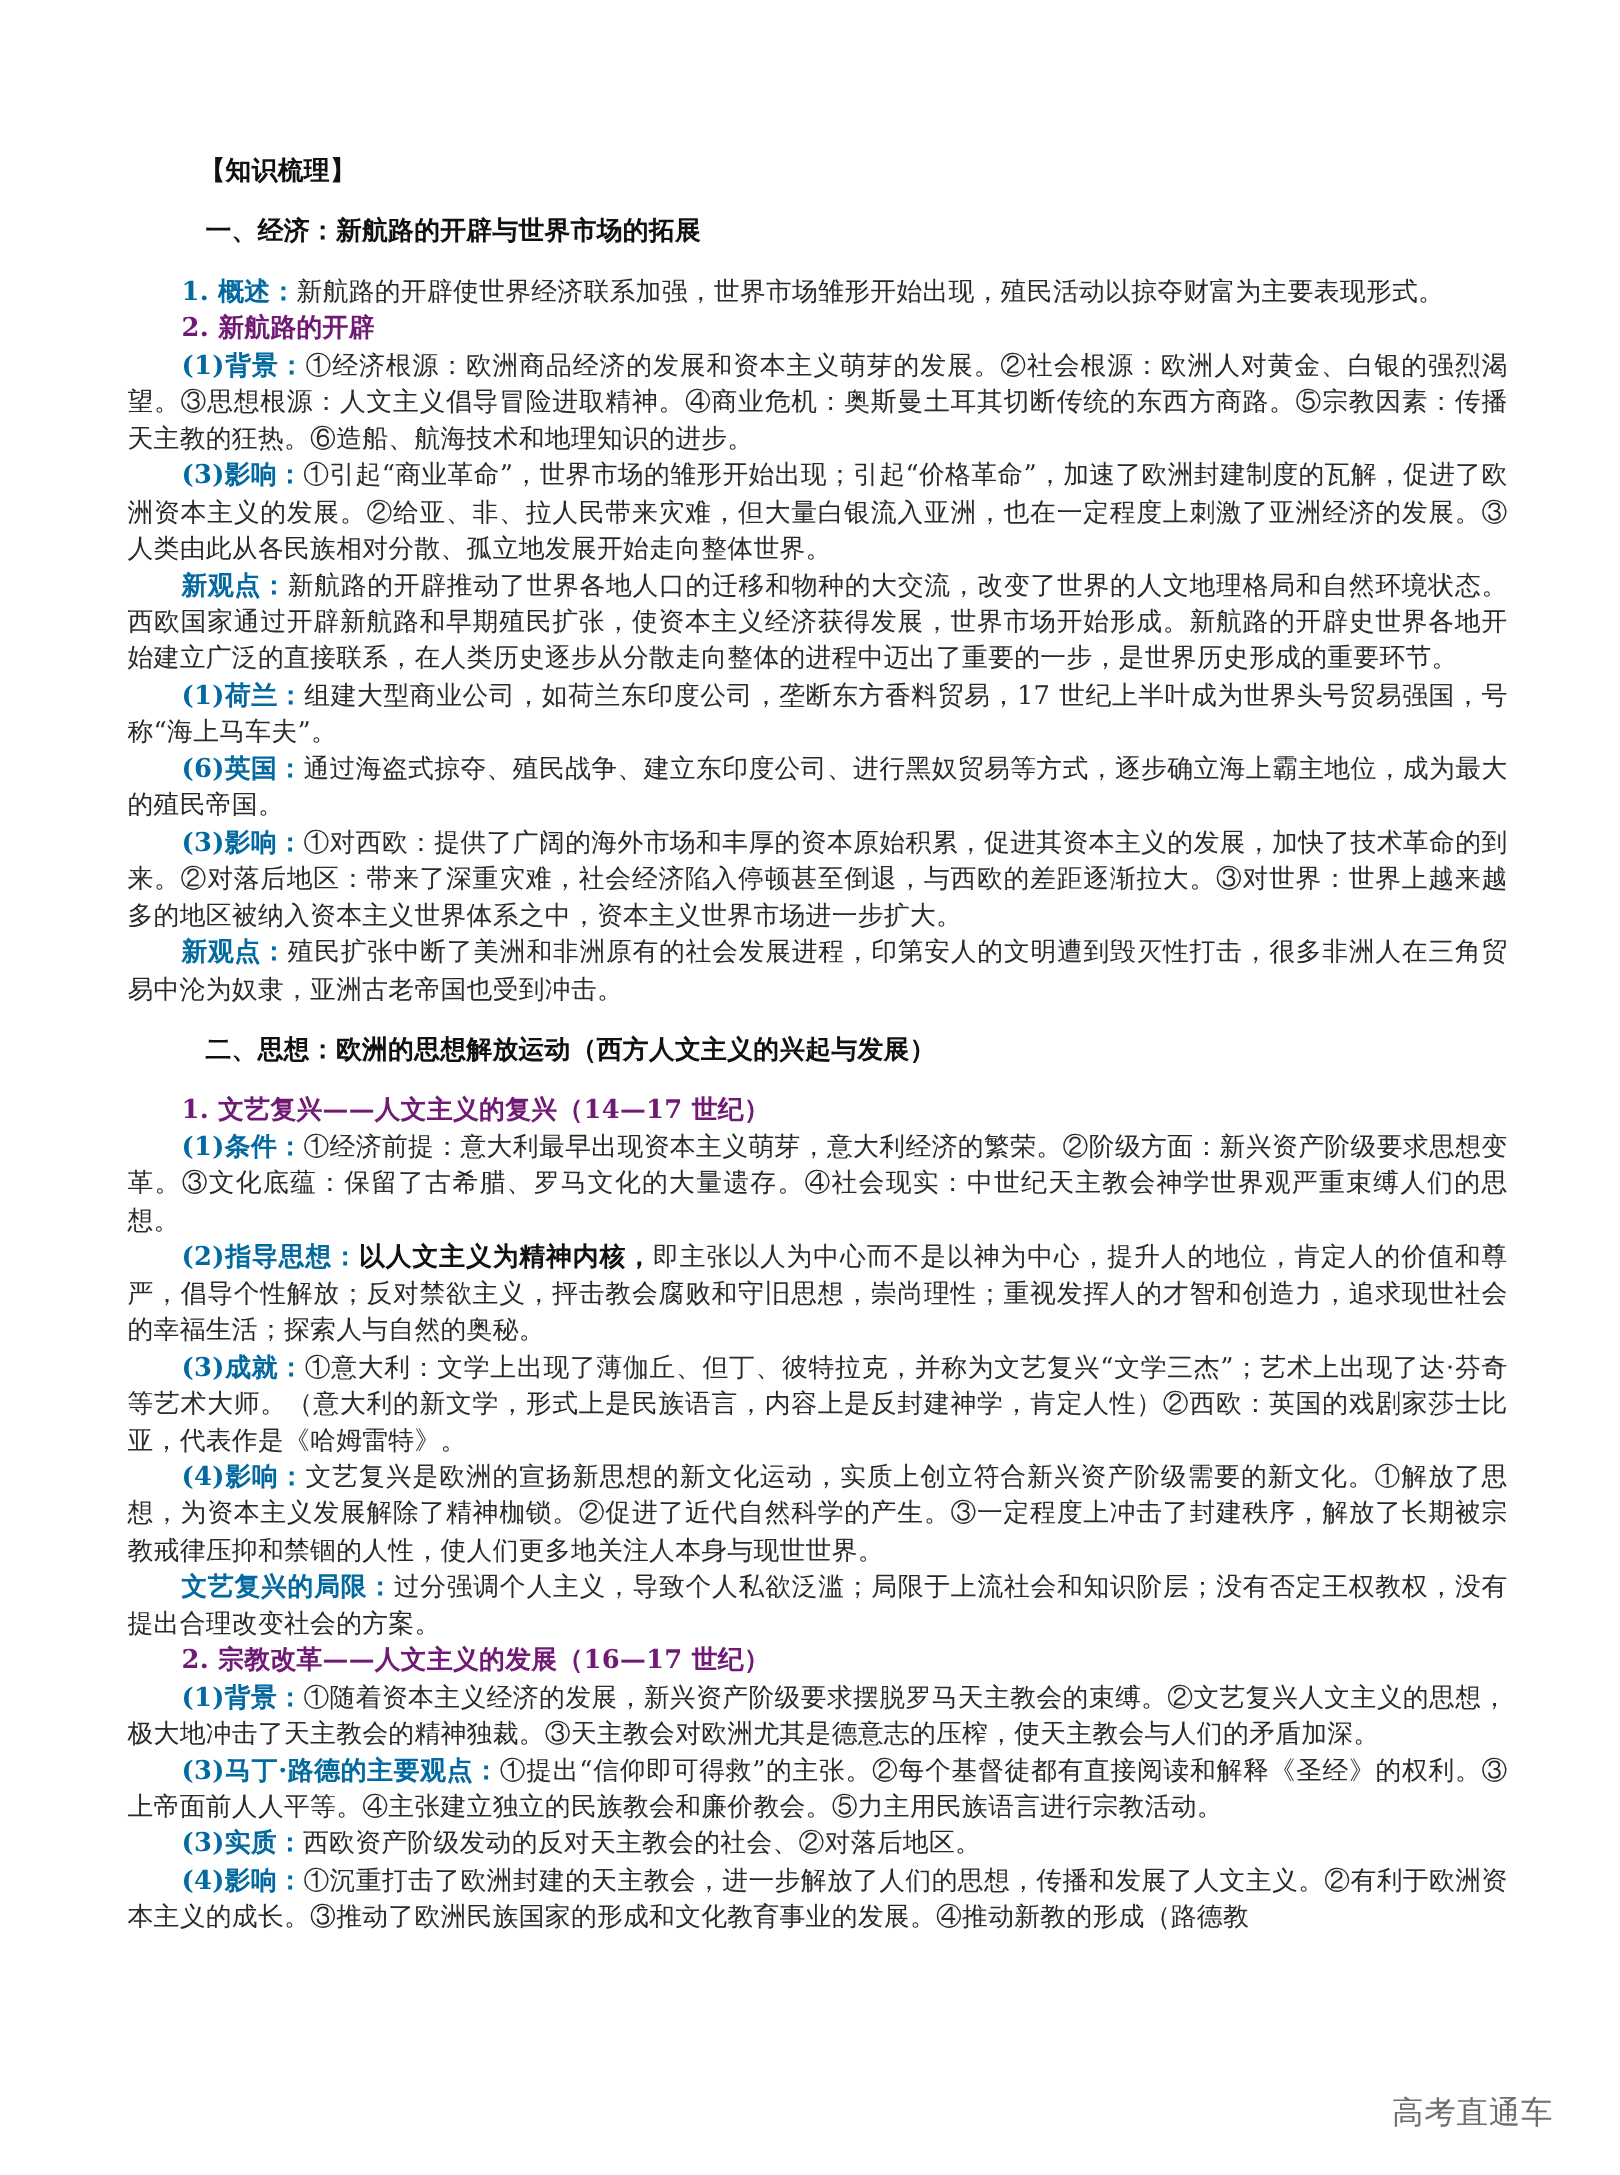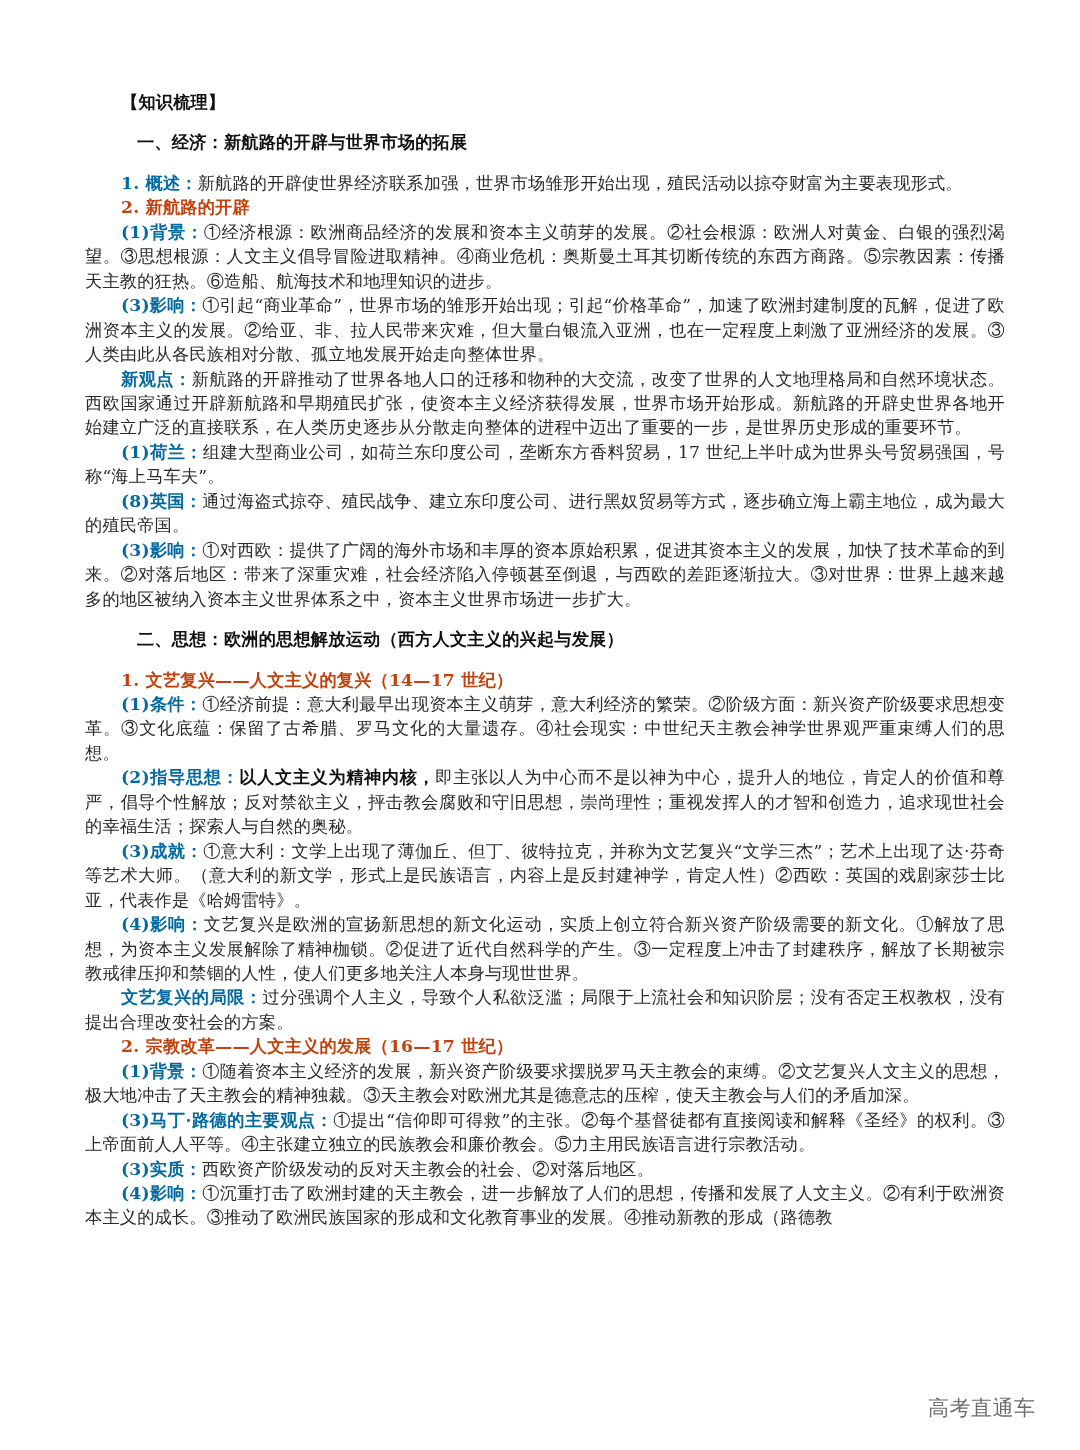--- a/index.html
+++ b/index.html
@@ -4,23 +4,23 @@
 <style>
   html, body { margin: 0; padding: 0; background: #ffffff; }
   body { width: 1080px; height: 1450px; overflow: hidden; position: relative; }
   .page {
     position: absolute; left: 85px; top: 90px; width: 920px;
     font-family: "DejaVu Serif", "Liberation Serif", serif;
     font-size: 17.2px; line-height: 24.45px; color: #2a2a2a;
     letter-spacing: 0.2px;
   }
   .p { margin: 0; text-indent: 36px; text-align: justify; }
-  .head0 { margin: 0; text-indent: 36px; font-weight: bold; color: #111; }
+  .head0 { margin: 12px; text-indent: 36px; font-weight: bold; color: #111; }
   .head1 { margin: 16px; text-indent: 36px; font-weight: bold; color: #111; }
-  .head2 { margin: 0; text-indent: 36px; font-weight: bold; color: #c2410c; }
+  .head2 { margin: 0; text-indent: 36px; font-weight: bold; color: #701a75; }
   .lab { font-weight: bold; color: #0369a1; }
   .ul { text-underline-offset: 3px; font-weight: bold; color:#111; }
   .watermark {
     position: absolute; left: 928px; top: 1394px;
     font-family: "DejaVu Sans", "Liberation Sans", sans-serif;
     font-size: 21px; color: #6e6e6e; letter-spacing: 0.5px;
     background: rgba(255,255,255,0.55);
   }
 </style>
 </head>
@@ -38,24 +38,25 @@
   <p class="p"><span class="lab">(1)背景：</span><span>①经济根源：欧洲商品经济的发展和资本主义萌芽的发展。②社会根源：欧洲人对黄金、白银的强烈渴望。③思想根源：人文主义倡导冒险进取精神。④商业危机：奥斯曼土耳其切断传统的东西方商路。⑤宗教因素：传播天主教的狂热。⑥造船、航海技术和地理知识的进步。</span></p>
 
 
   <p class="p"><span class="lab">(3)影响：</span><span>①引起“商业革命”，世界市场的雏形开始出现；引起“价格革命”，加速了欧洲封建制度的瓦解，促进了欧洲资本主义的发展。②给亚、非、拉人民带来灾难，但大量白银流入亚洲，也在一定程度上刺激了亚洲经济的发展。③人类由此从各民族相对分散、孤立地发展开始走向整体世界。</span></p>
 
   <p class="p"><span class="lab">新观点：</span><span>新航路的开辟推动了世界各地人口的迁移和物种的大交流，改变了世界的人文地理格局和自然环境状态。西欧国家通过开辟新航路和早期殖民扩张，使资本主义经济获得发展，世界市场开始形成。新航路的开辟史世界各地开始建立广泛的直接联系，在人类历史逐步从分散走向整体的进程中迈出了重要的一步，是世界历史形成的重要环节。</span></p>
 
 
   <p class="p"><span class="lab">(1)荷兰：</span><span>组建大型商业公司，如荷兰东印度公司，垄断东方香料贸易，17 世纪上半叶成为世界头号贸易强国，号称“海上马车夫”。</span></p>
 
-  <p class="p"><span class="lab">(8)英国：</span><span>通过海盗式掠夺、殖民战争、建立东印度公司、进行黑奴贸易等方式，逐步确立海上霸主地位，成为最大的殖民帝国。</span></p>
+  <p class="p"><span class="lab">(6)英国：</span><span>通过海盗式掠夺、殖民战争、建立东印度公司、进行黑奴贸易等方式，逐步确立海上霸主地位，成为最大的殖民帝国。</span></p>
 
   <p class="p"><span class="lab">(3)影响：</span><span>①对西欧：提供了广阔的海外市场和丰厚的资本原始积累，促进其资本主义的发展，加快了技术革命的到来。②对落后地区：带来了深重灾难，社会经济陷入停顿甚至倒退，与西欧的差距逐渐拉大。③对世界：世界上越来越多的地区被纳入资本主义世界体系之中，资本主义世界市场进一步扩大。</span></p>
 
+  <p class="p"><span class="lab">新观点：</span><span>殖民扩张中断了美洲和非洲原有的社会发展进程，印第安人的文明遭到毁灭性打击，很多非洲人在三角贸易中沦为奴隶，亚洲古老帝国也受到冲击。</span></p>
 
   <p class="head1">二、思想：欧洲的思想解放运动（西方人文主义的兴起与发展）</p>
 
   <p class="head2">1. 文艺复兴——人文主义的复兴（14—17 世纪）</p>
 
   <p class="p"><span class="lab">(1)条件：</span><span>①经济前提：意大利最早出现资本主义萌芽，意大利经济的繁荣。②阶级方面：新兴资产阶级要求思想变革。③文化底蕴：保留了古希腊、罗马文化的大量遗存。④社会现实：中世纪天主教会神学世界观严重束缚人们的思想。</span></p>
 
   <p class="p"><span class="lab">(2)指导思想：</span><span class="ul">以人文主义为精神内核，</span><span>即主张以人为中心而不是以神为中心，提升人的地位，肯定人的价值和尊严，倡导个性解放；反对禁欲主义，抨击教会腐败和守旧思想，崇尚理性；重视发挥人的才智和创造力，追求现世社会的幸福生活；探索人与自然的奥秘。</span></p>
 
   <p class="p"><span class="lab">(3)成就：</span><span>①意大利：文学上出现了薄伽丘、但丁、彼特拉克，并称为文艺复兴“文学三杰”；艺术上出现了达·芬奇等艺术大师。（意大利的新文学，形式上是民族语言，内容上是反封建神学，肯定人性）②西欧：英国的戏剧家莎士比亚，代表作是《哈姆雷特》。</span></p>

